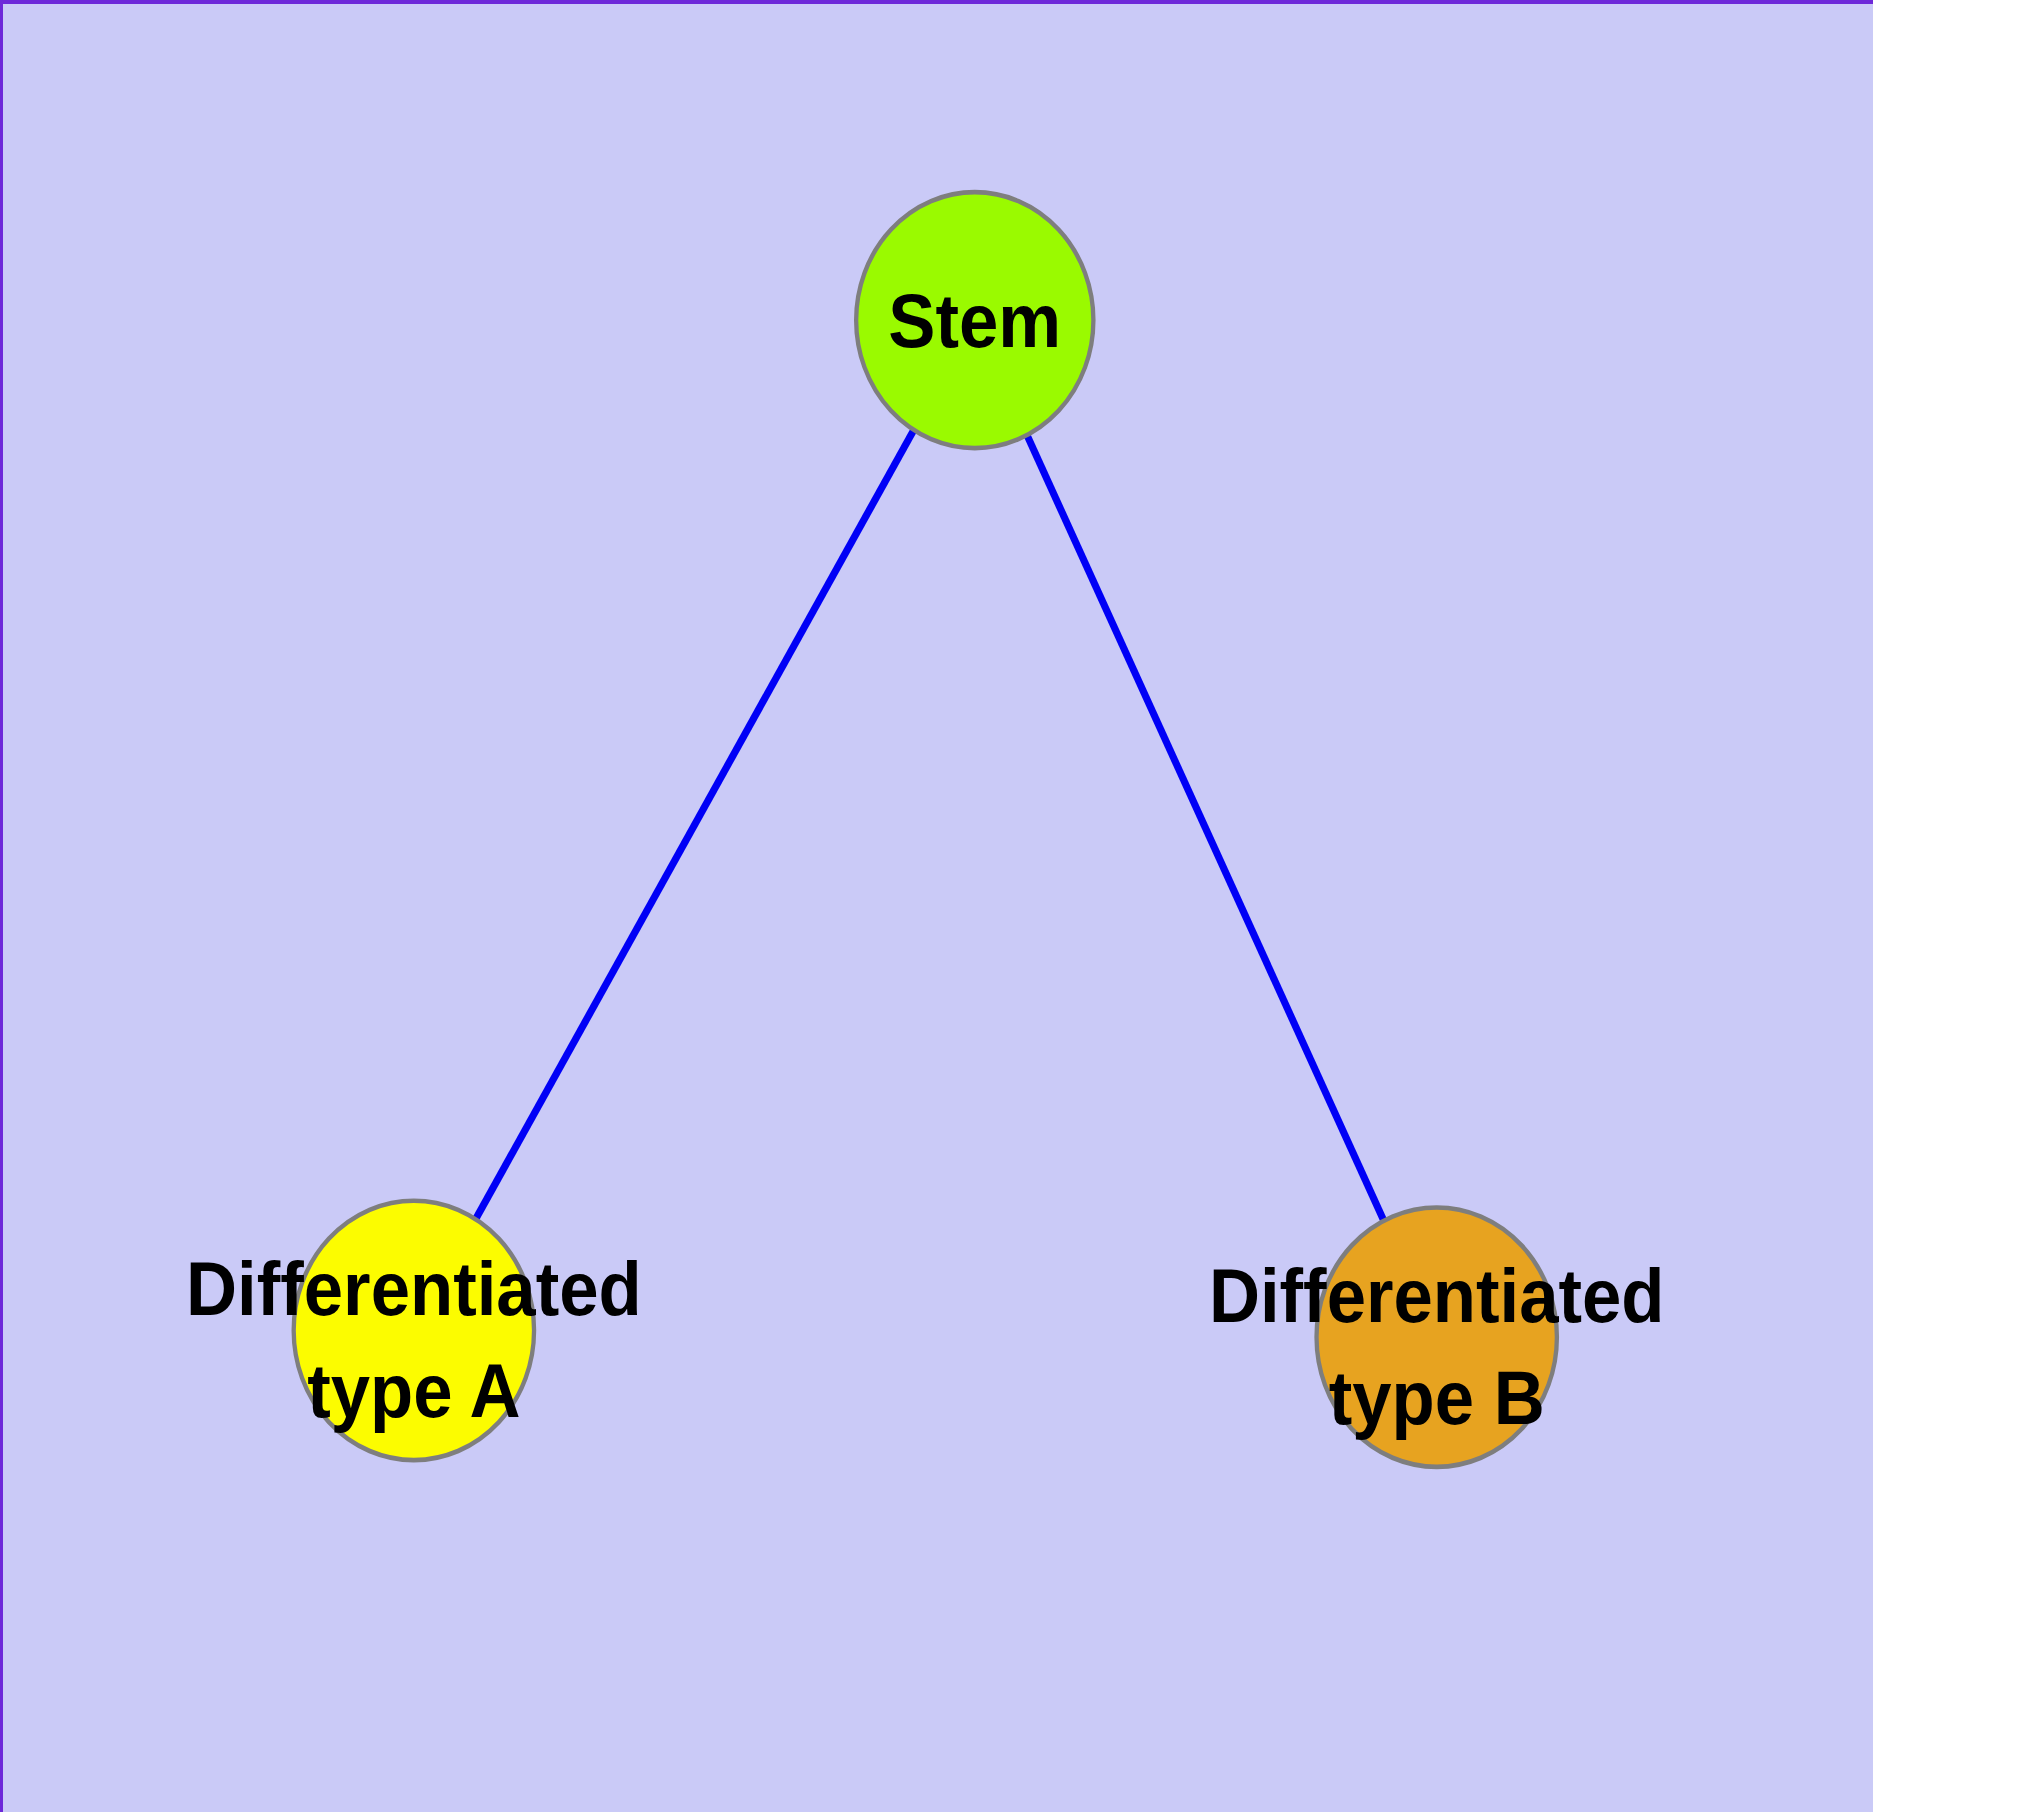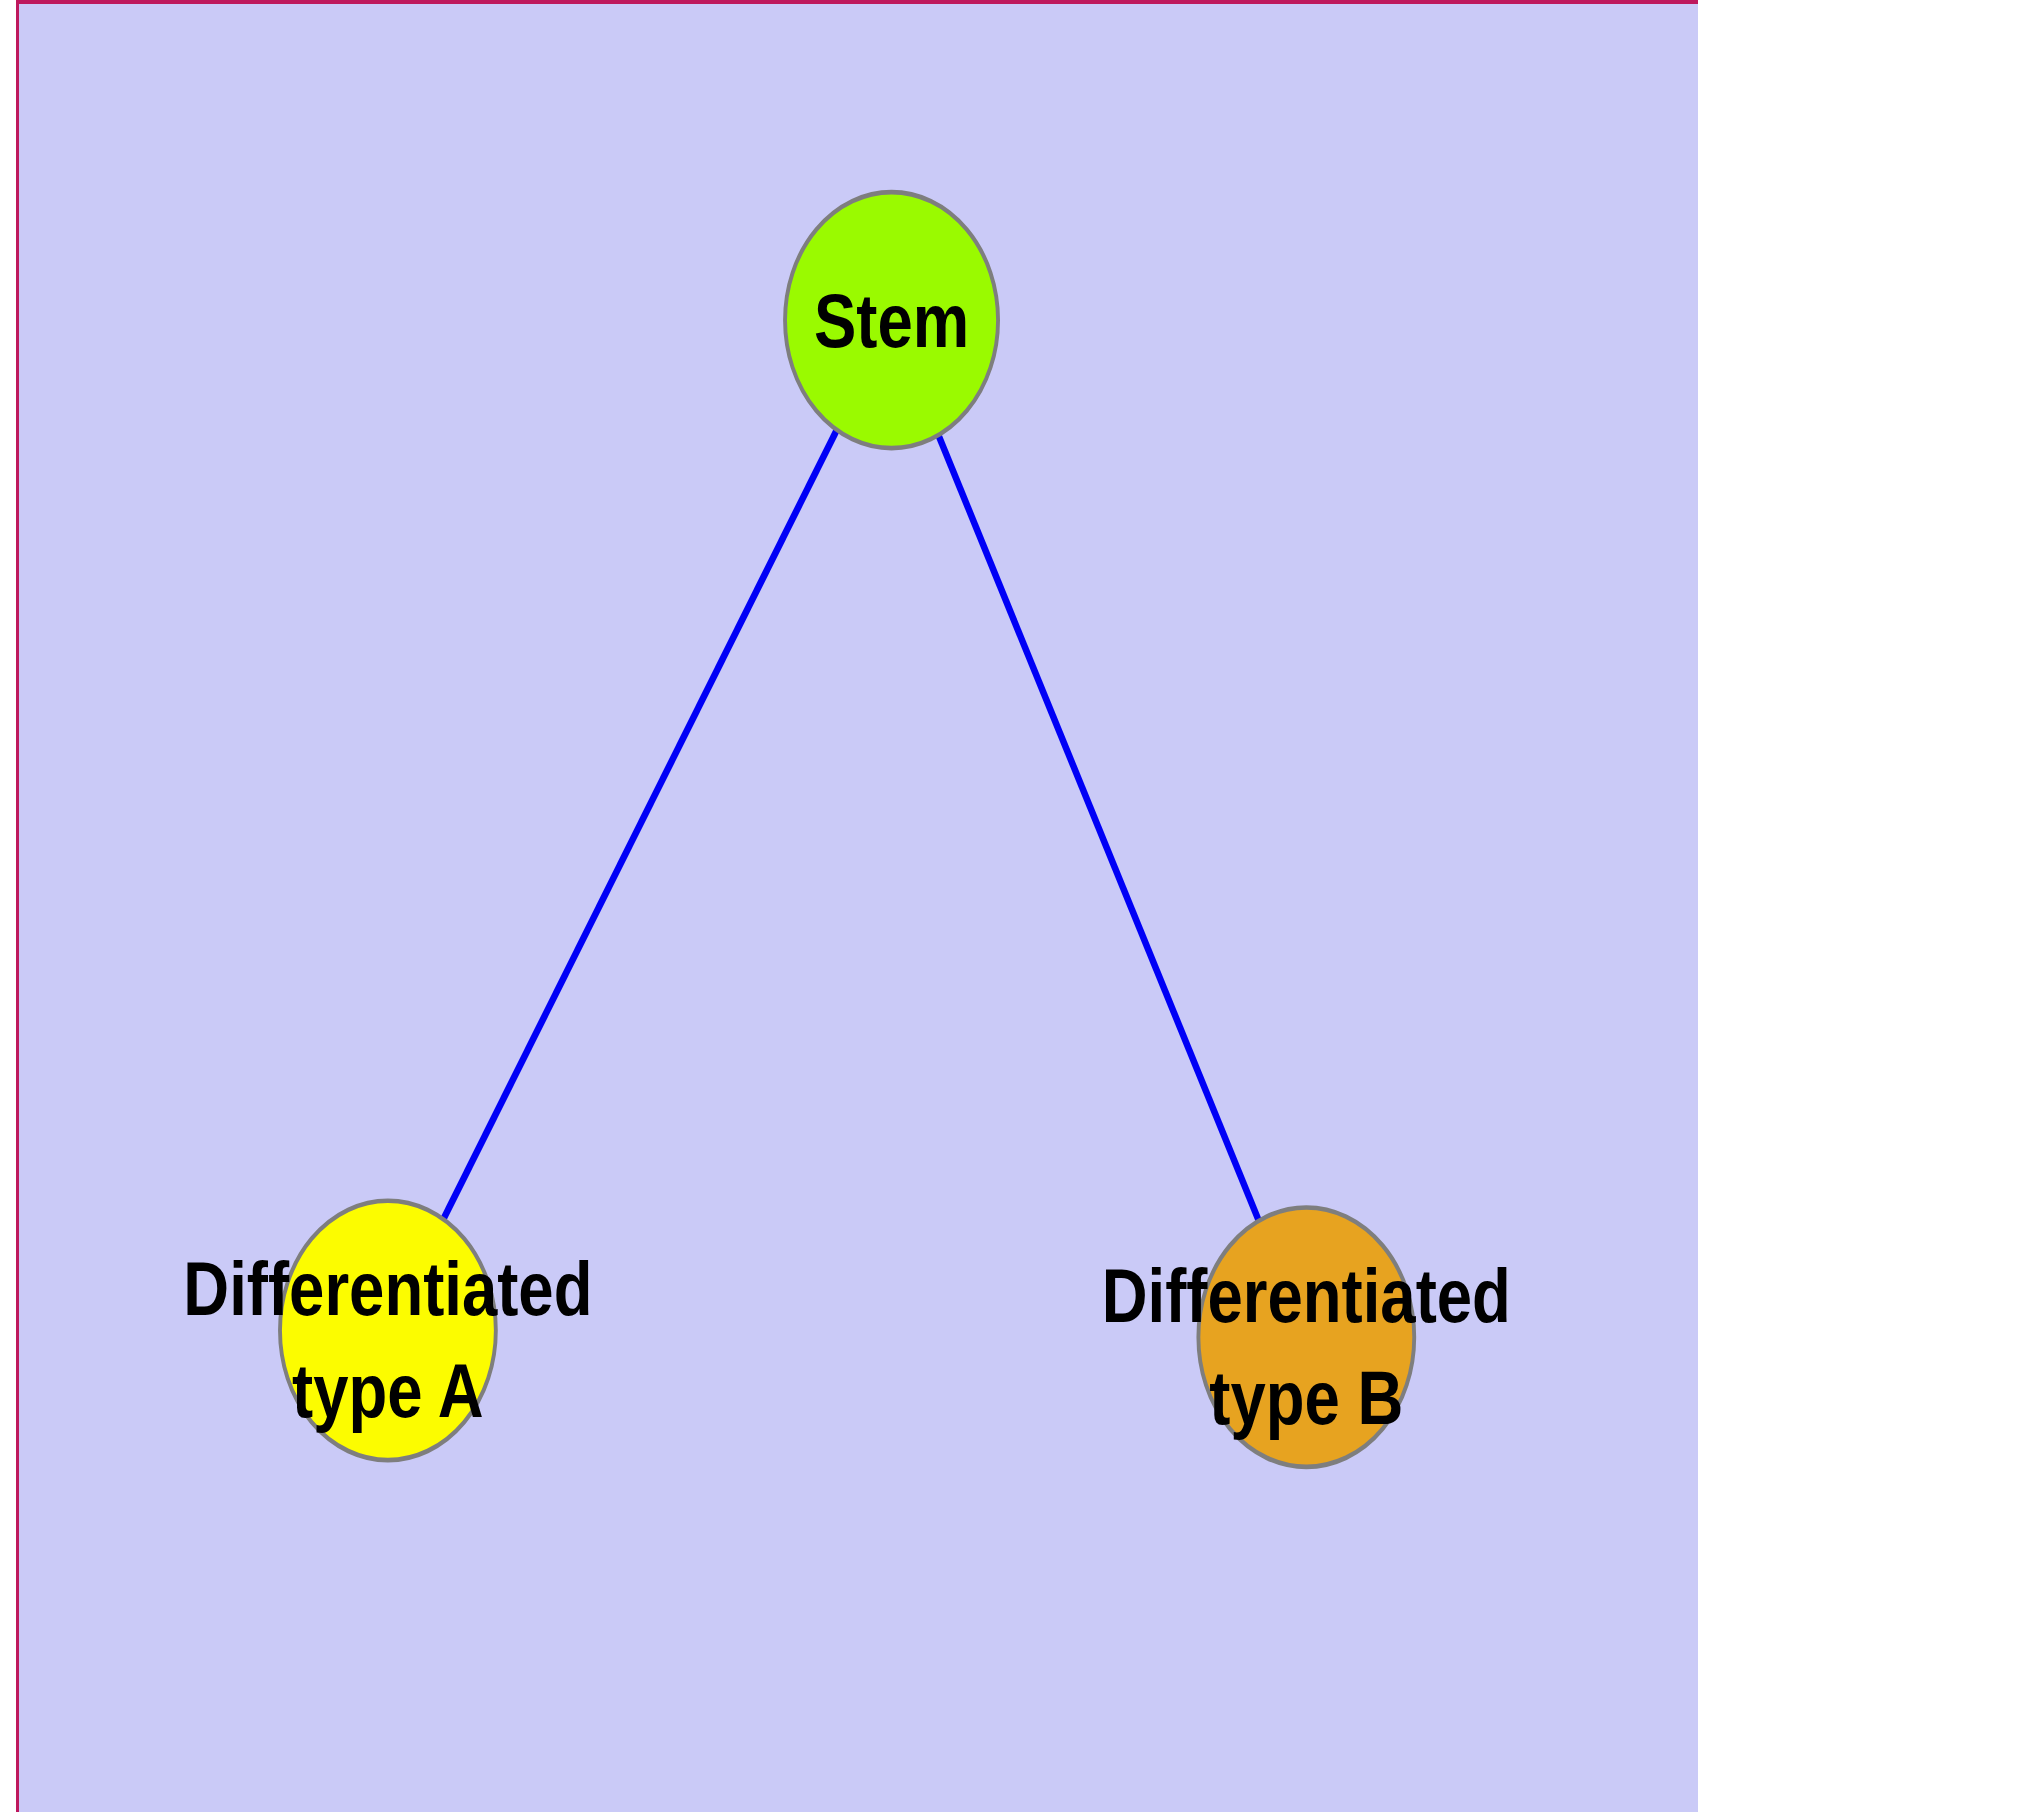--- a/index.html
+++ b/index.html
@@ -2,25 +2,24 @@
 <html style="font-size:13.6px"><head>
 <meta charset="utf-8">
 <style>
   html, body {
     margin: 0;
     padding: 0;
     background: #ffffff;
   }
   .page {
     position: relative;
-    width: 1682px;
+    width: 1873px;
     height: 1812px;
-    background: #be185d;
+    background: #6d28d9;
     overflow: hidden;
-    margin-left: 16px;
   }
   .diagram-panel {
     position: absolute;
     left: 2.5px;
     top: 4.2px;
     right: 0;
     bottom: 0;
   }
   .diagram-panel svg {
     display: block;

